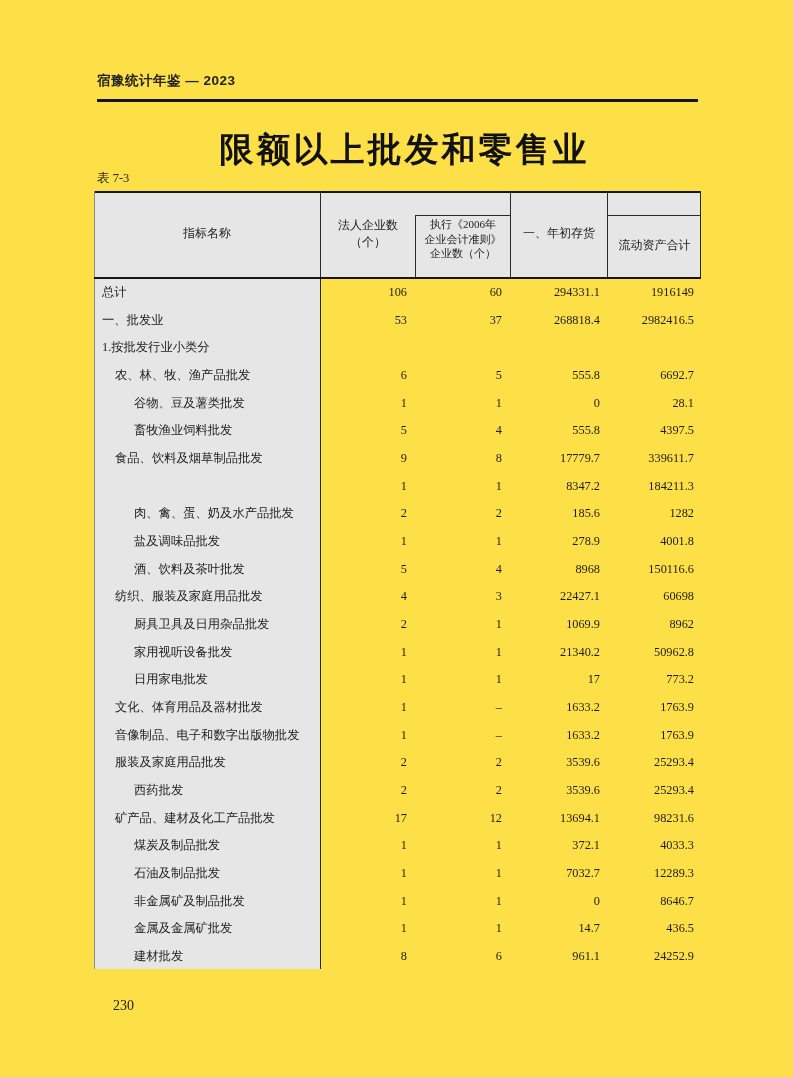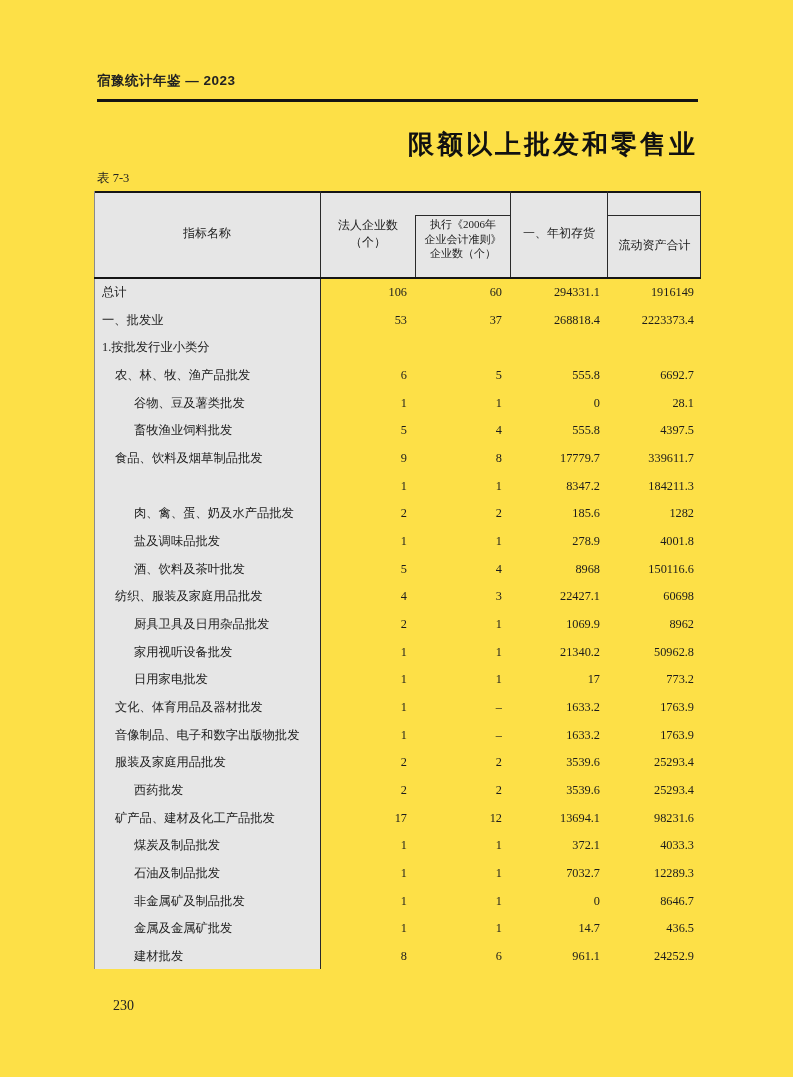--- a/index.html
+++ b/index.html
@@ -9,22 +9,22 @@
     margin:0 auto;
   }
   .running-header{
     position:absolute;left:97px;top:72px;font-family:"Liberation Sans", sans-serif;
     font-size:13.5px;font-weight:bold;color:#222;letter-spacing:0.5px;
   }
   .header-rule{
     position:absolute;left:97px;top:99px;width:601px;height:2.5px;background:#141414;
   }
   .page-title{
-    position:absolute;left:97px;top:127px;width:601px;text-align:right;
-    font-size:26px;font-weight:600;letter-spacing:3px;color:#111;
+    position:absolute;left:104px;top:127px;width:601px;text-align:center;
+    font-size:34px;font-weight:600;letter-spacing:3px;color:#111;
     font-family:"Liberation Serif", serif;
   }
   .table-label{
     position:absolute;left:97px;top:170px;font-size:12.5px;color:#222;
   }
   .tbl{
     position:absolute;left:94px;top:191px;width:607px;height:781px;
   }
   .tbl .thead-bg{
     position:absolute;left:0;top:0;width:607px;height:86px;background:#e6e6e6;
@@ -109,21 +109,21 @@
           <div class="tnum c0">106</div>
           <div class="tnum c1">60</div>
           <div class="tnum c2">294331.1</div>
           <div class="tnum c3">1916149</div>
         </div>
         <div class="trow">
           <div class="tname ind0">一、批发业</div>
           <div class="tnum c0">53</div>
           <div class="tnum c1">37</div>
           <div class="tnum c2">268818.4</div>
-          <div class="tnum c3">2223373.4</div>
+          <div class="tnum c3">2982416.5</div>
         </div>
         <div class="trow">
           <div class="tname ind0">1.按批发行业小类分</div>
           <div class="tnum c0"></div>
           <div class="tnum c1"></div>
           <div class="tnum c2"></div>
           <div class="tnum c3"></div>
         </div>
         <div class="trow">
           <div class="tname ind1">农、林、牧、渔产品批发</div>

